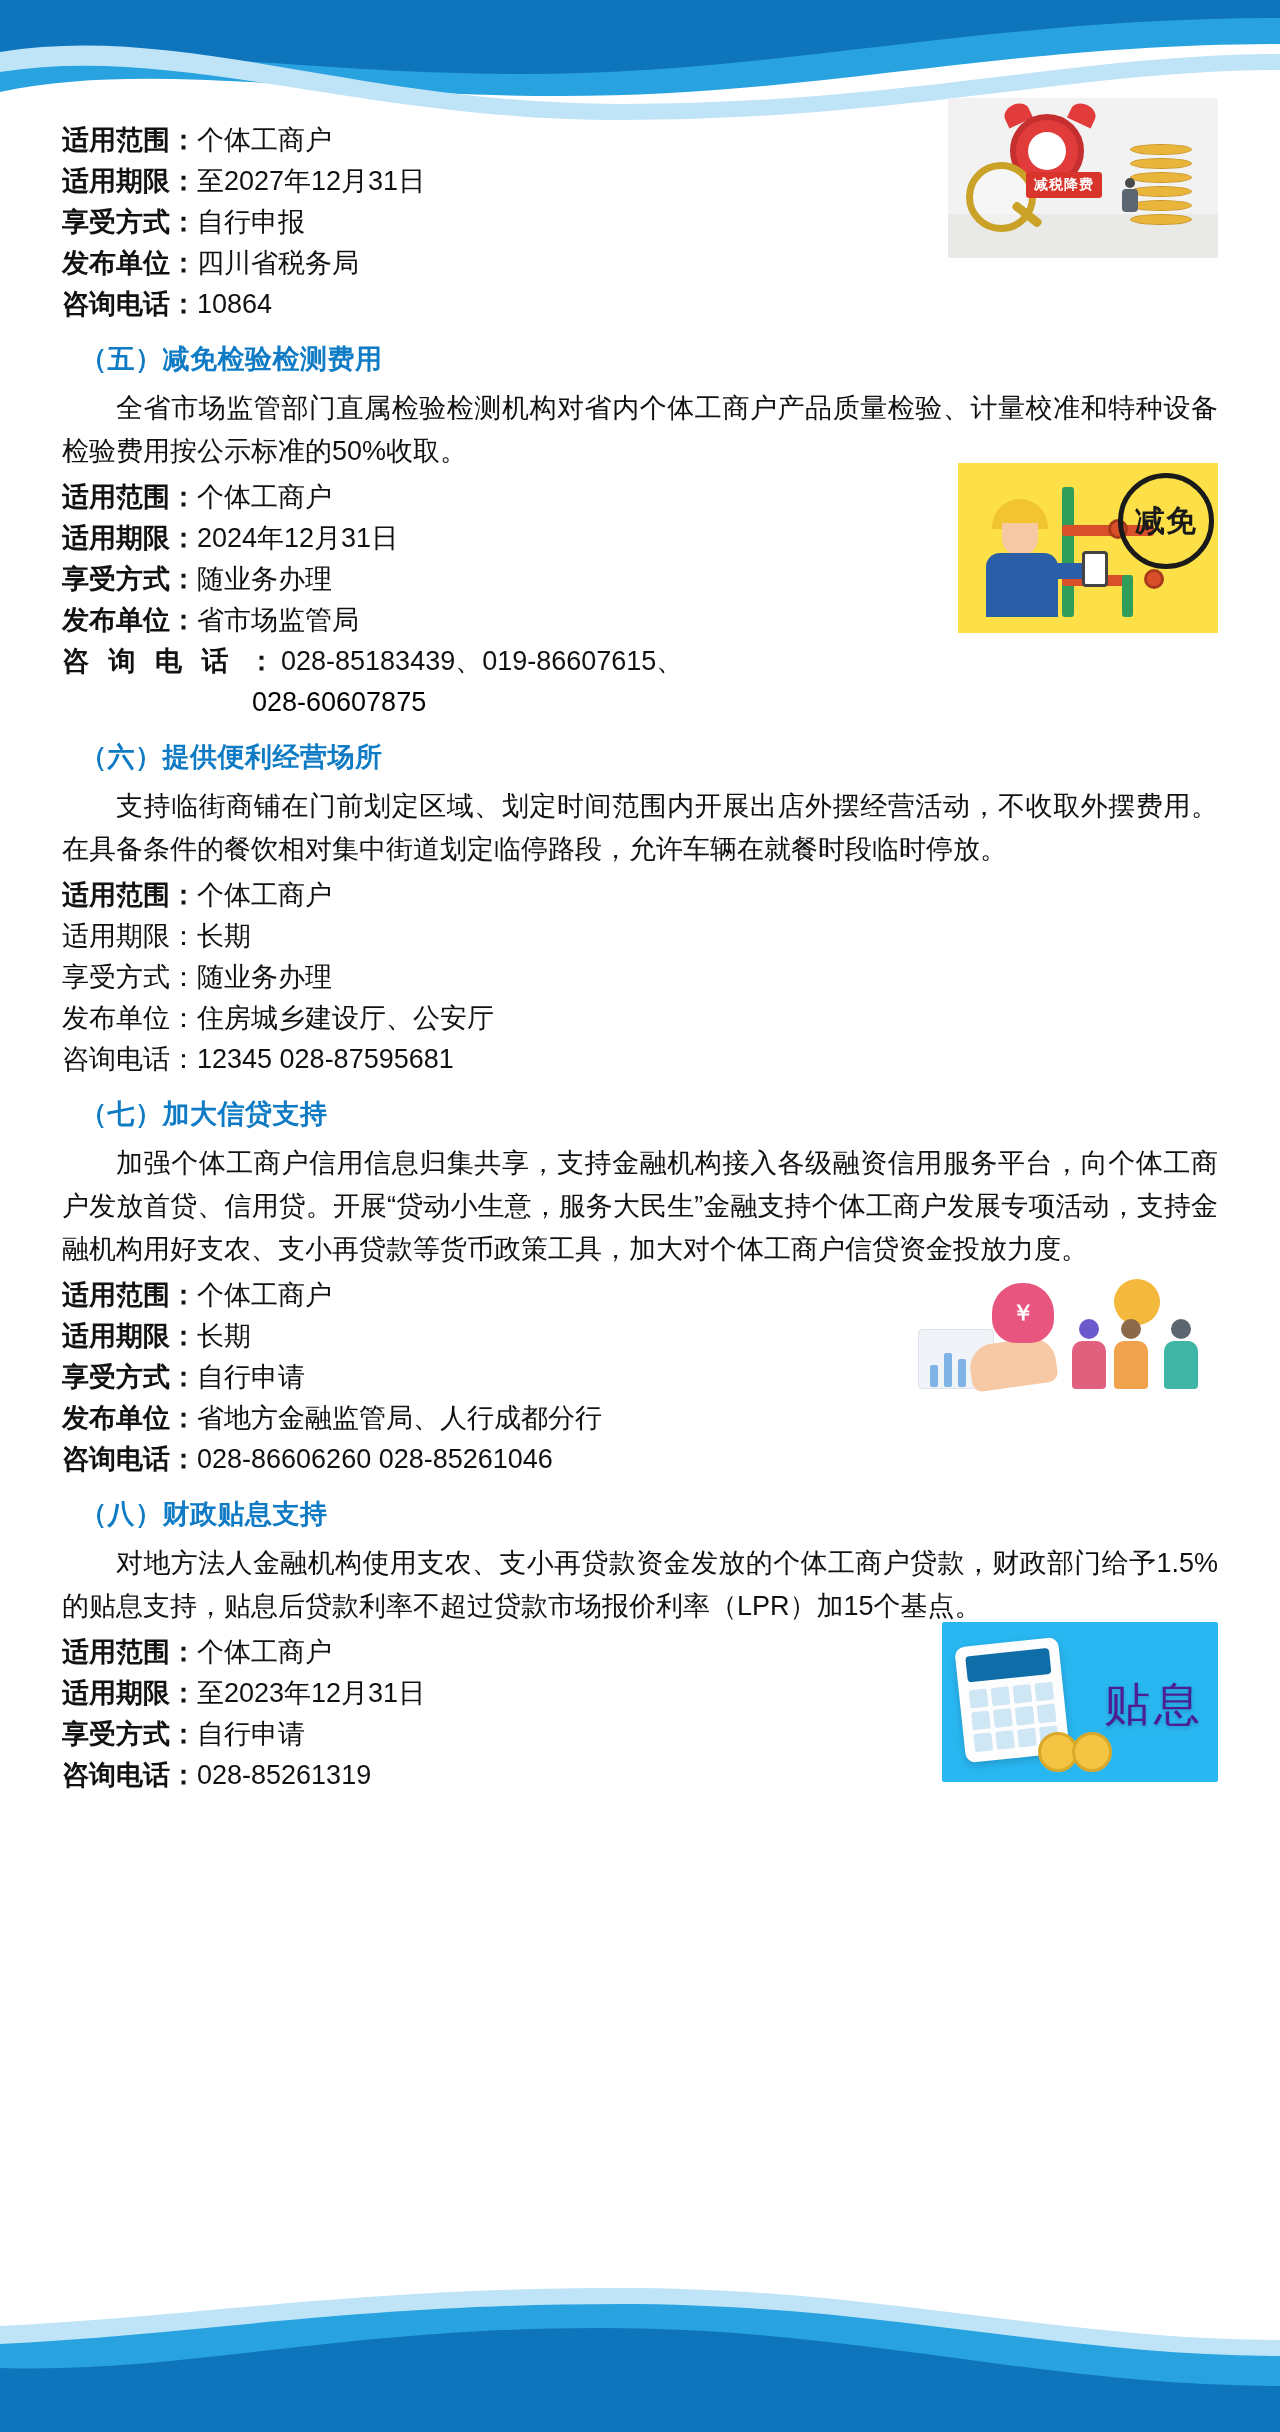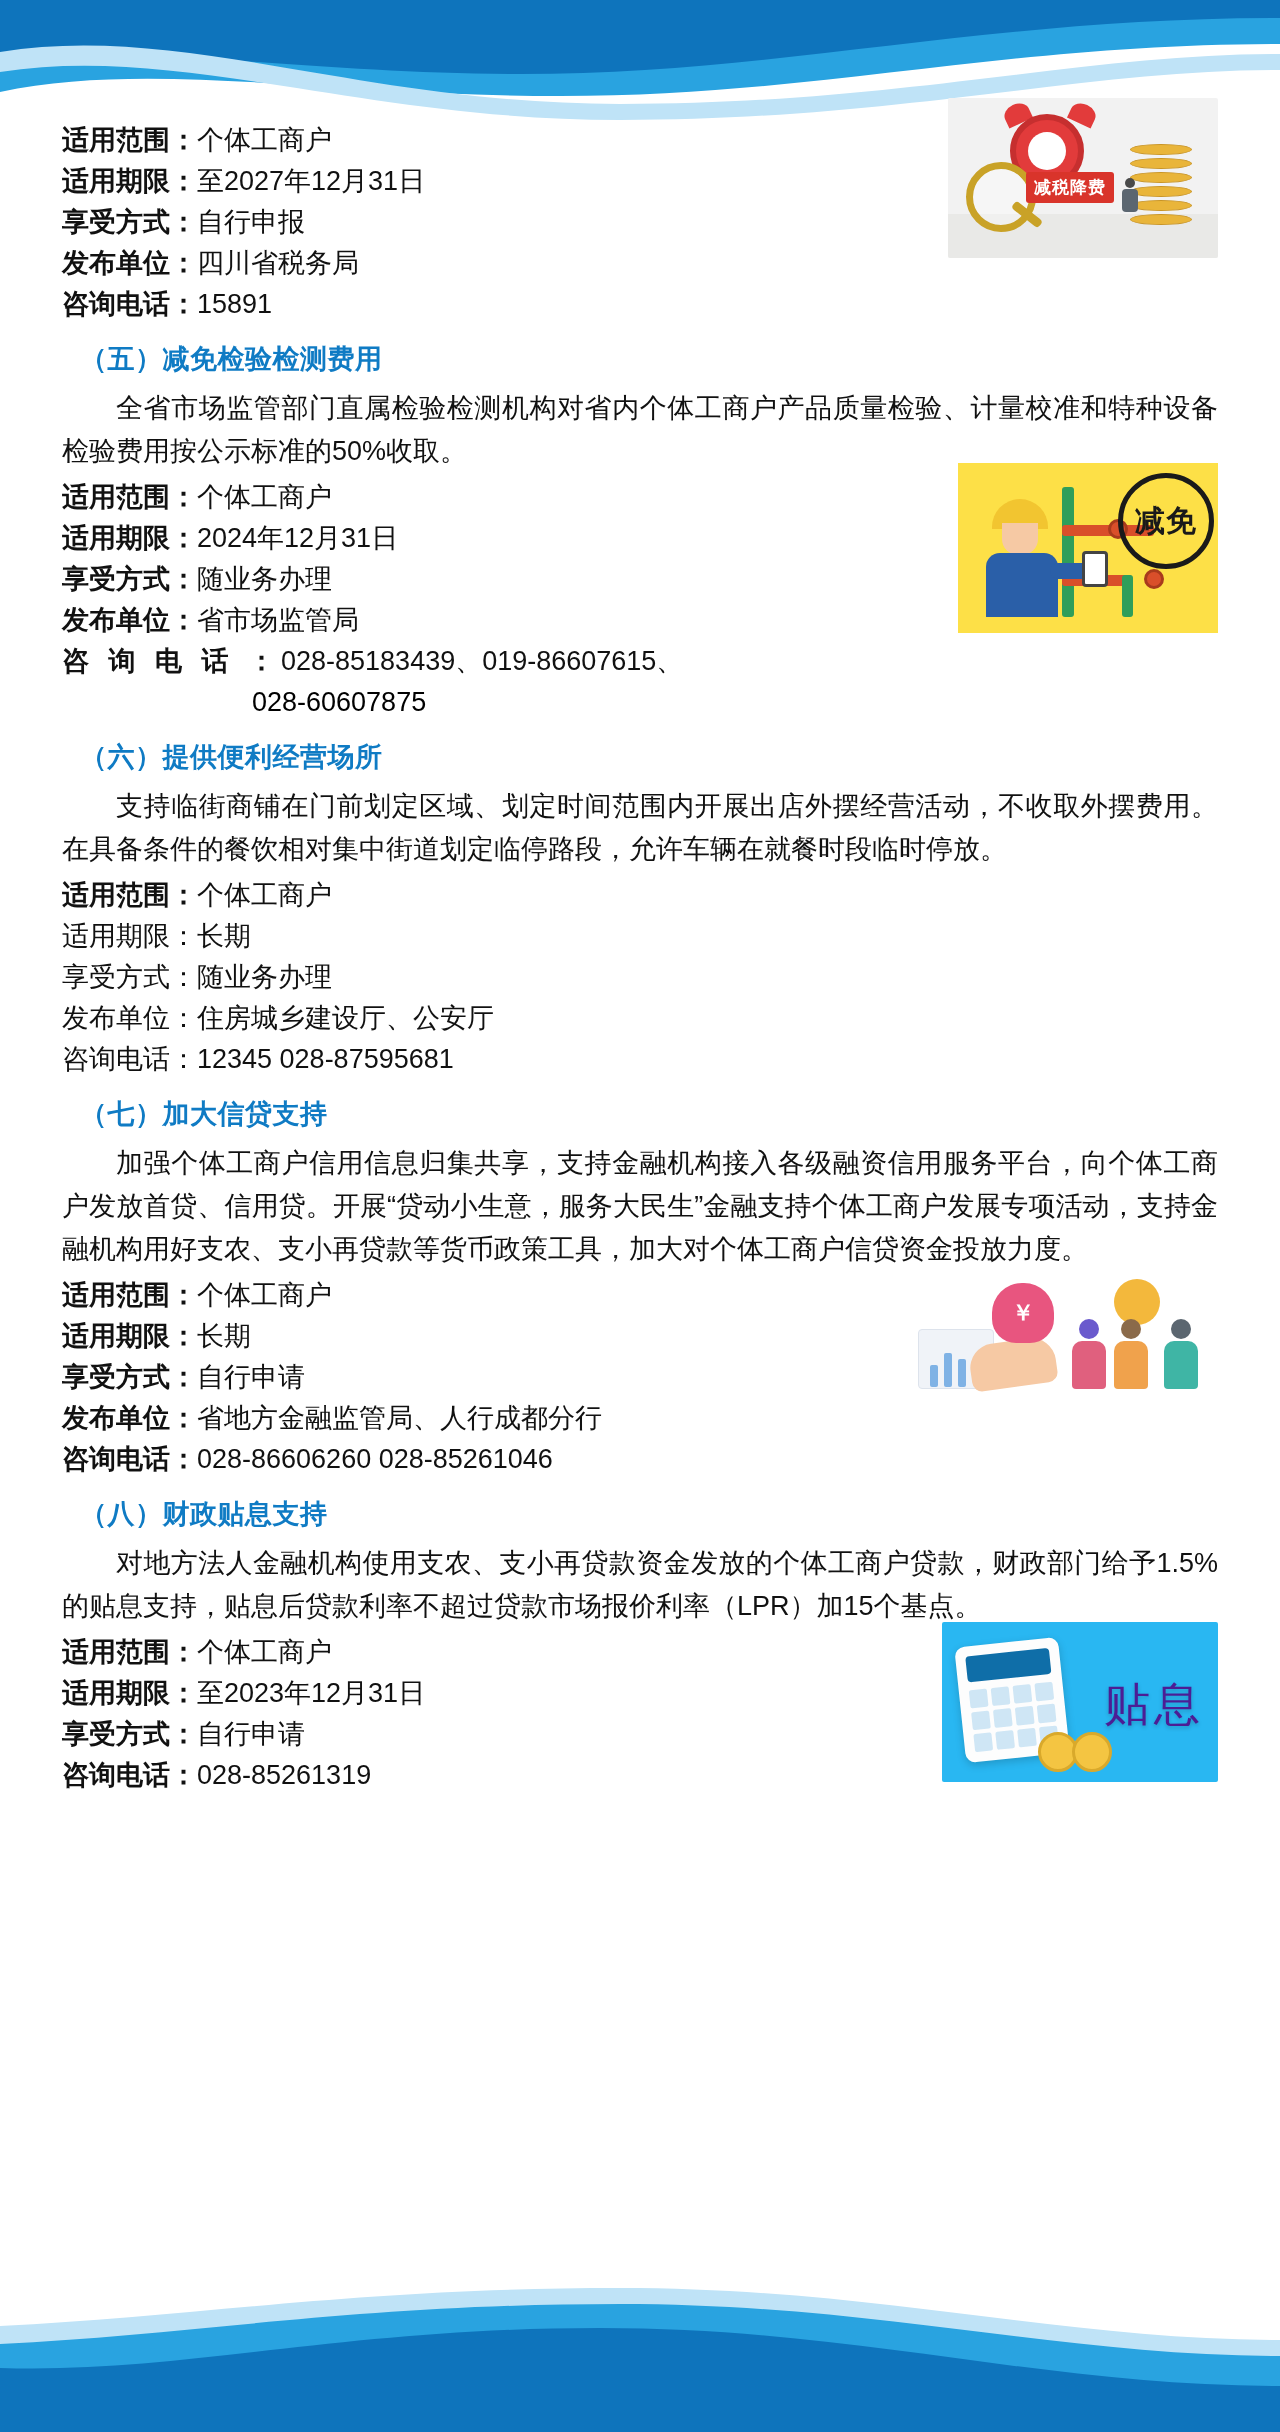--- a/index.html
+++ b/index.html
@@ -138,21 +138,21 @@
     position: absolute; left: 18px; top: 64px; width: 56px; height: 56px;
     border: 7px solid #c9a227; border-radius: 50%;
     background: rgba(255,255,255,0.35);
   }
   .ill1 .mag-h {
     position: absolute; left: 62px; top: 112px; width: 34px; height: 9px;
     background: #c9a227; transform: rotate(38deg); border-radius: 4px;
   }
   .ill1 .tag {
     position: absolute; left: 78px; top: 74px; background: #d9342b; color: #fff;
-    font-size: 17px; font-weight: bold; padding: 4px 8px; border-radius: 3px;
+    font-size: 14px; font-weight: bold; padding: 4px 8px; border-radius: 3px;
     letter-spacing: 1px;
   }
   .ill1 .person {
     position: absolute; right: 80px; bottom: 46px; width: 16px; height: 34px;
   }
   .ill1 .person b {
     position: absolute; left: 3px; top: 0; width: 10px; height: 10px;
     background: #4a4a4a; border-radius: 50%;
   }
   .ill1 .person s {
@@ -326,21 +326,21 @@
     <div class="meta-row bold">
       <span class="lbl">适用期限：</span><span class="val">至2027年12月31日</span>
     </div>
     <div class="meta-row bold">
       <span class="lbl">享受方式：</span><span class="val">自行申报</span>
     </div>
     <div class="meta-row bold">
       <span class="lbl">发布单位：</span><span class="val">四川省税务局</span>
     </div>
     <div class="meta-row bold">
-      <span class="lbl">咨询电话：</span><span class="val">15891</span>
+      <span class="lbl">咨询电话：</span><span class="val">10864</span>
     </div>
   </div>
 
   <div class="section">
     <div class="sec-title">（五）减免检验检测费用</div>
     <p class="body-text">全省市场监管部门直属检验检测机构对省内个体工商户产品质量检验、计量校准和特种设备检验费用按公示标准的50%收取。</p>
 
     <div class="imgbox">
       <div class="ill2">
         <div class="pipe-v" style="left:104px; top:24px; width:12px; height:130px;"></div>

